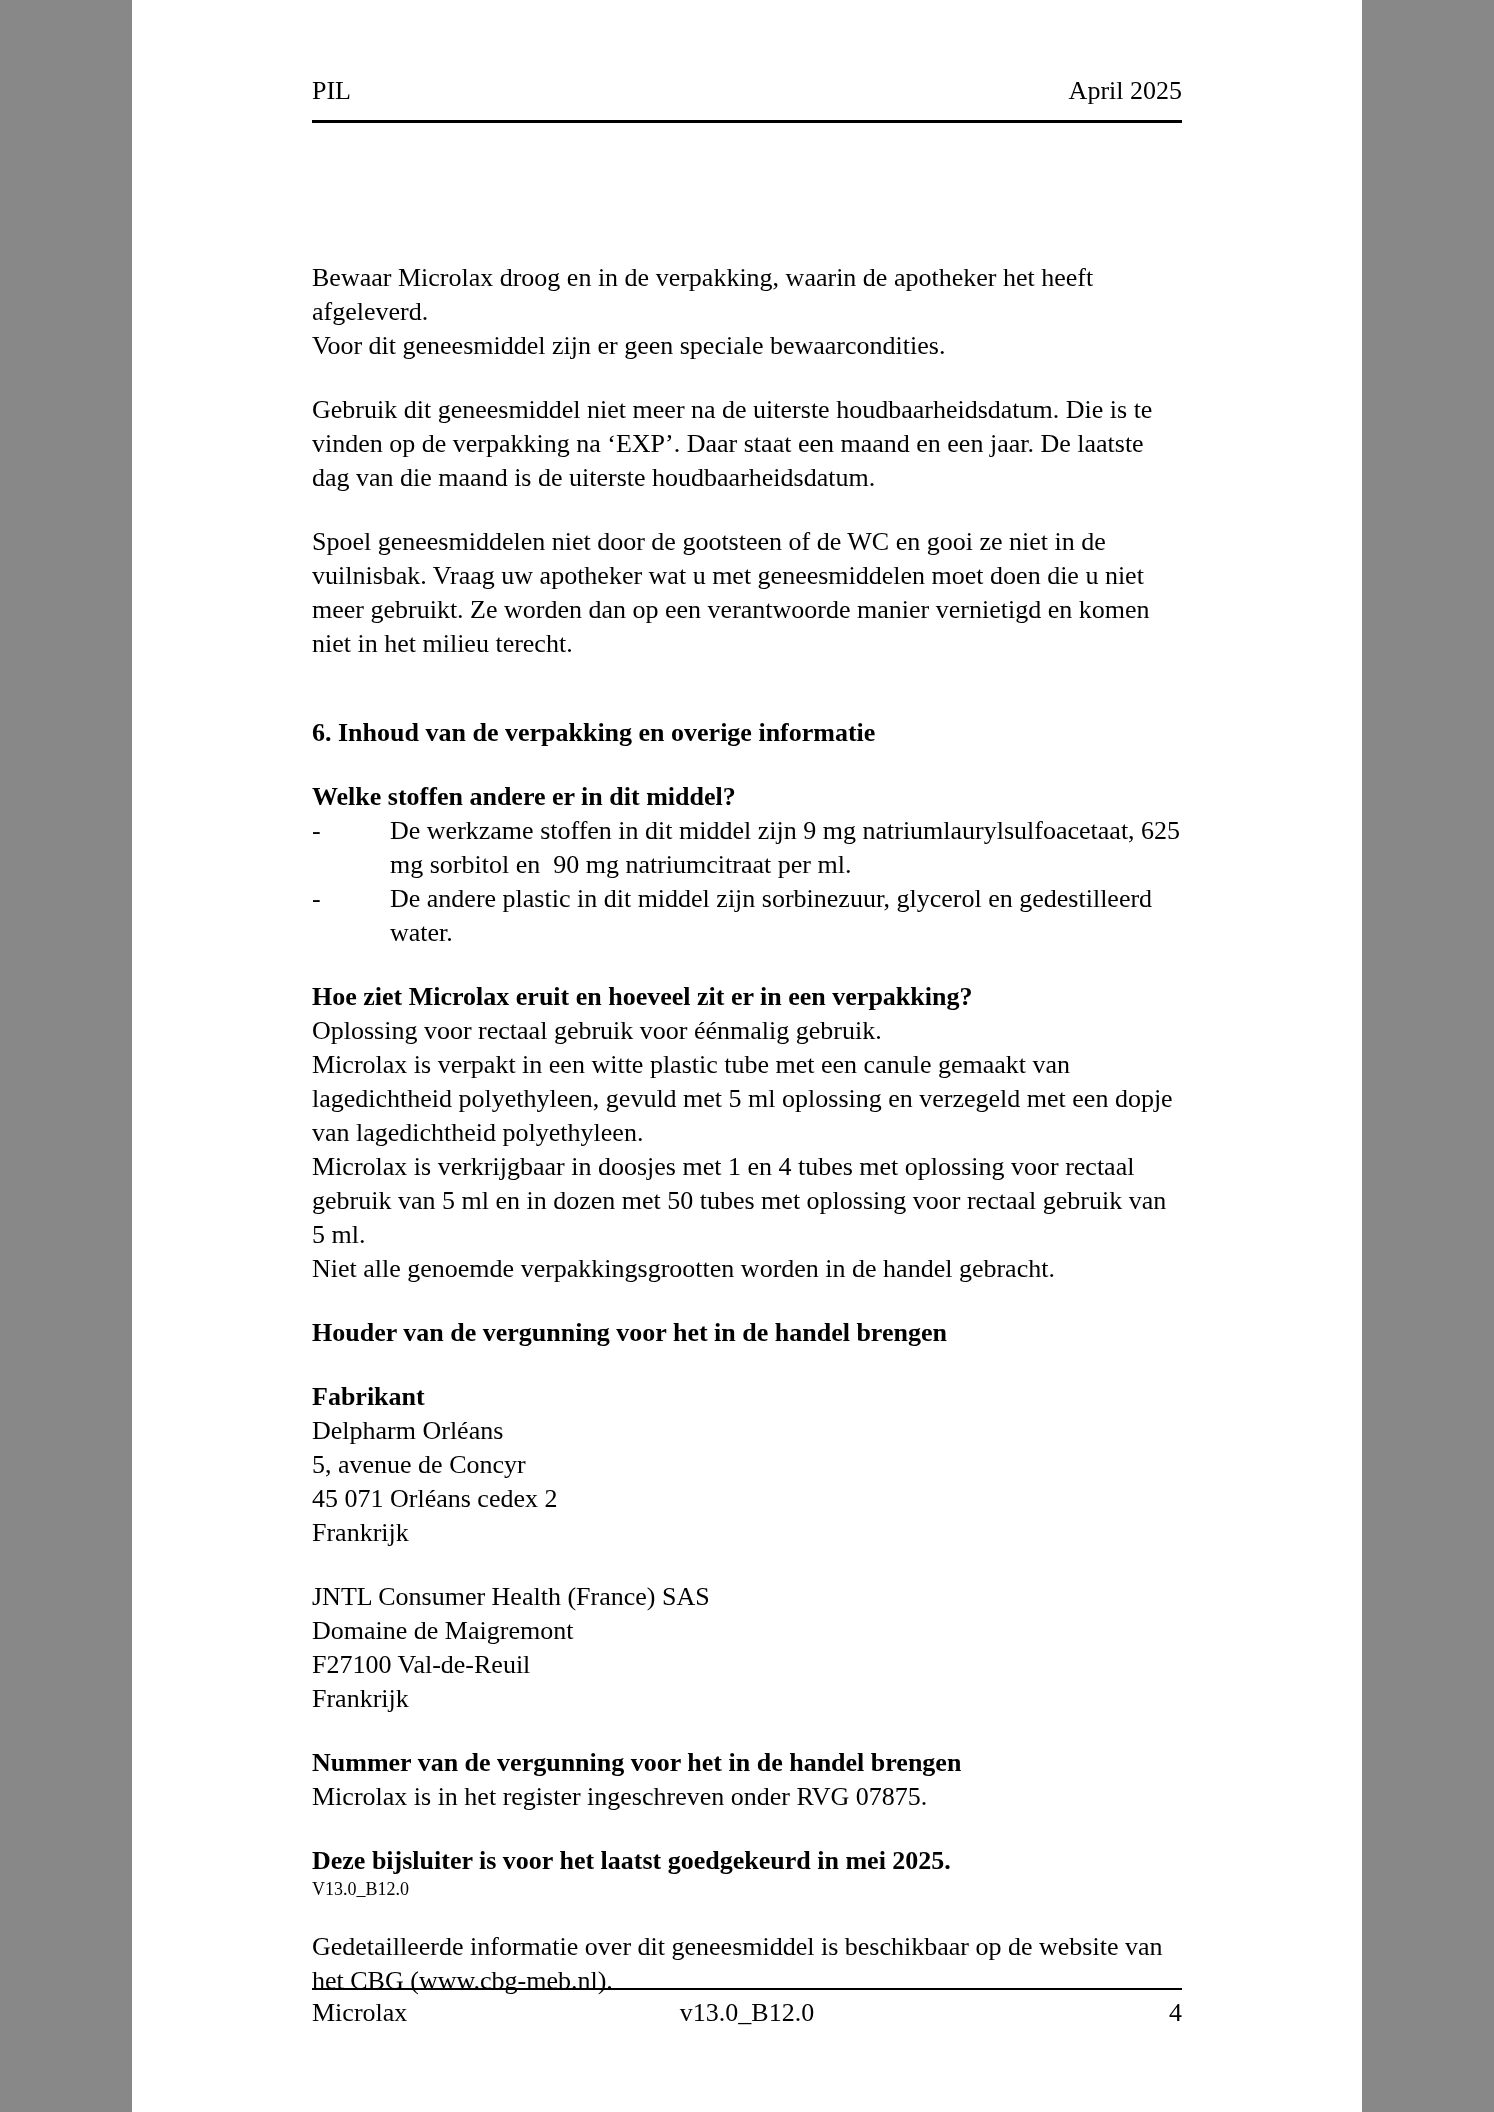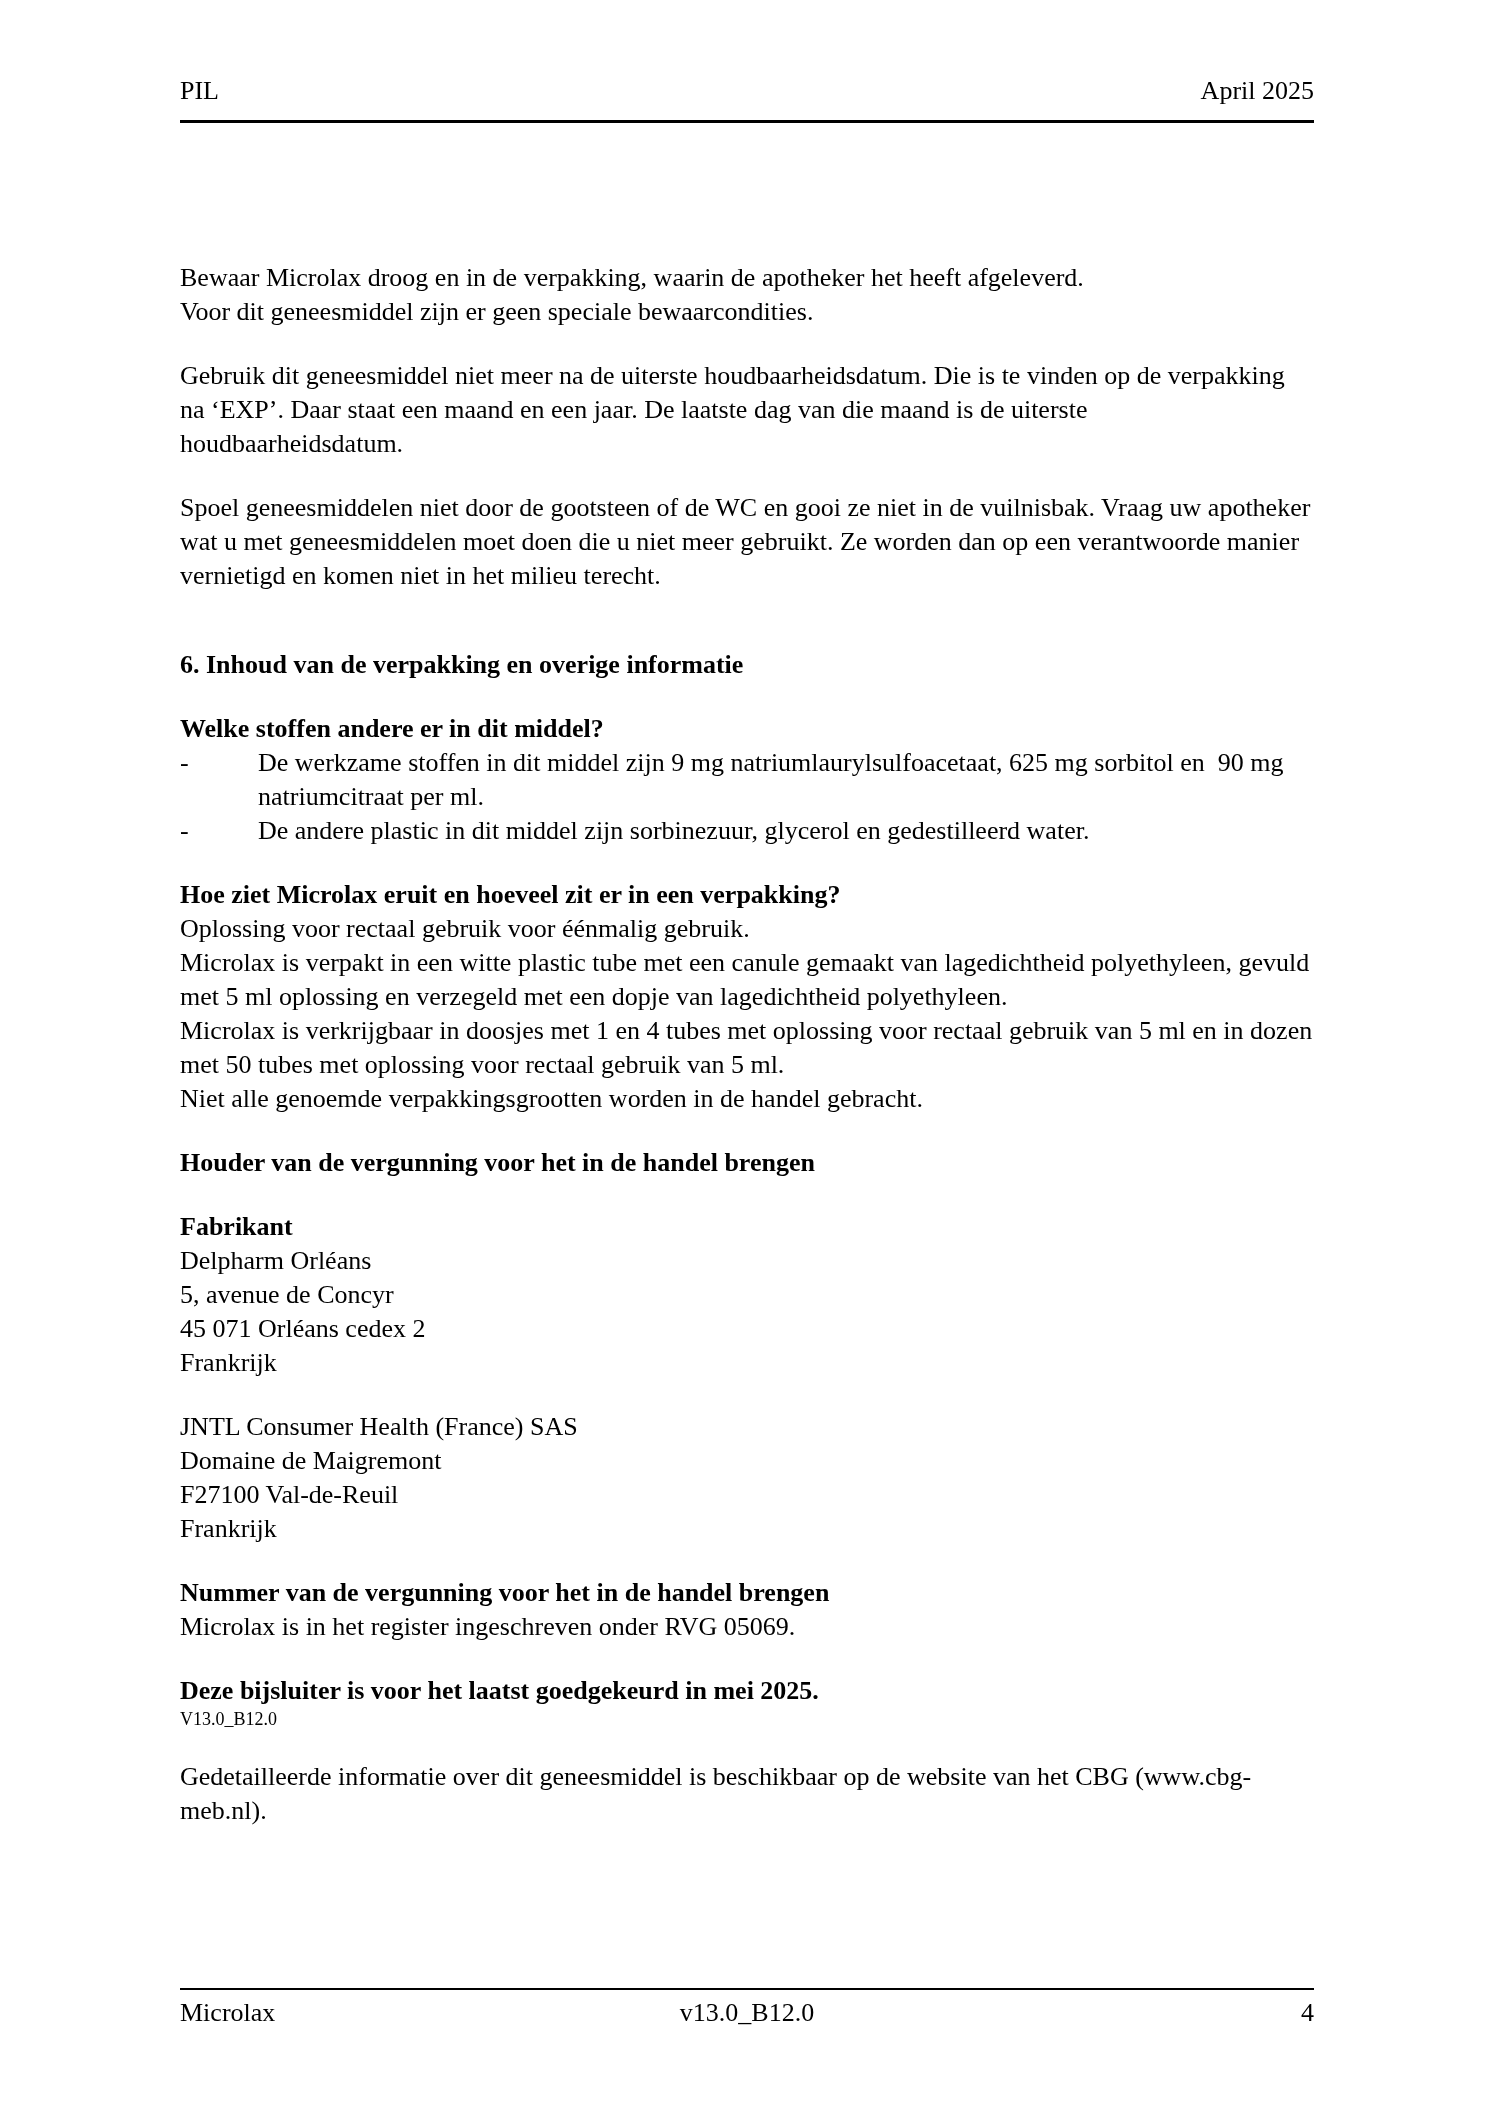--- a/index.html
+++ b/index.html
@@ -1,19 +1,19 @@
 <!DOCTYPE html>
 <html><head>
 <meta charset="utf-8">
 <style>
   * { margin: 0; padding: 0; box-sizing: border-box; }
   html, body { background: #888; }
   .page {
     position: relative;
-    width: 1494px;
+    width: 1230px;
     height: 2112px;
     margin: 0 auto;
     background: #ffffff;
     color: #000000;
     font-family: "Liberation Serif", "DejaVu Serif", serif;
     font-size: 26px;
     line-height: 34px;
     overflow: hidden;
   }
   .header {
@@ -106,21 +106,21 @@
 5, avenue de Concyr
 45 071 Orléans cedex 2
 Frankrijk</p>
 
     <p class="para g1">JNTL Consumer Health (France) SAS
 Domaine de Maigremont
 F27100 Val-de-Reuil
 Frankrijk</p>
 
     <p class="para bold g1">Nummer van de vergunning voor het in de handel brengen</p>
-    <p class="para">Microlax is in het register ingeschreven onder RVG 05069.</p>
+    <p class="para">Microlax is in het register ingeschreven onder RVG 07875.</p>
 
     <p class="para bold g1">Deze bijsluiter is voor het laatst goedgekeurd in mei 2025.</p>
     <p class="para version-small">V13.0_B12.0</p>
 
     <p class="para g1">Gedetailleerde informatie over dit geneesmiddel is beschikbaar op de website van het CBG (www.cbg-meb.nl).</p>
 
   </div>
 
   <div class="footer">
     <span class="f-left">Microlax</span>

